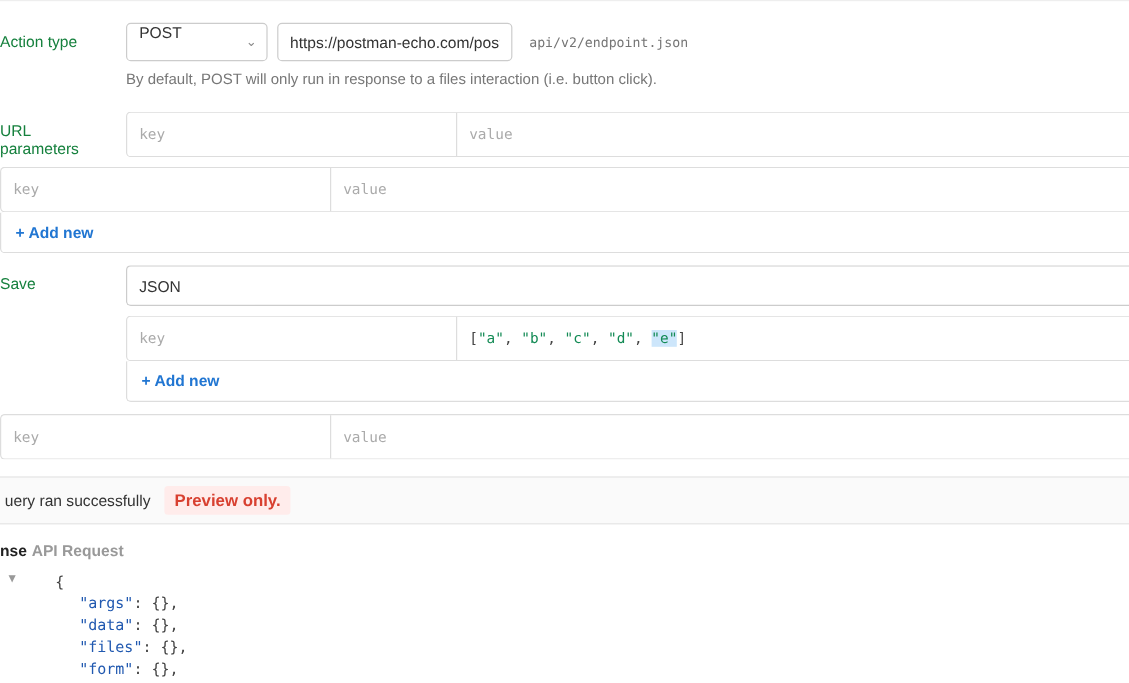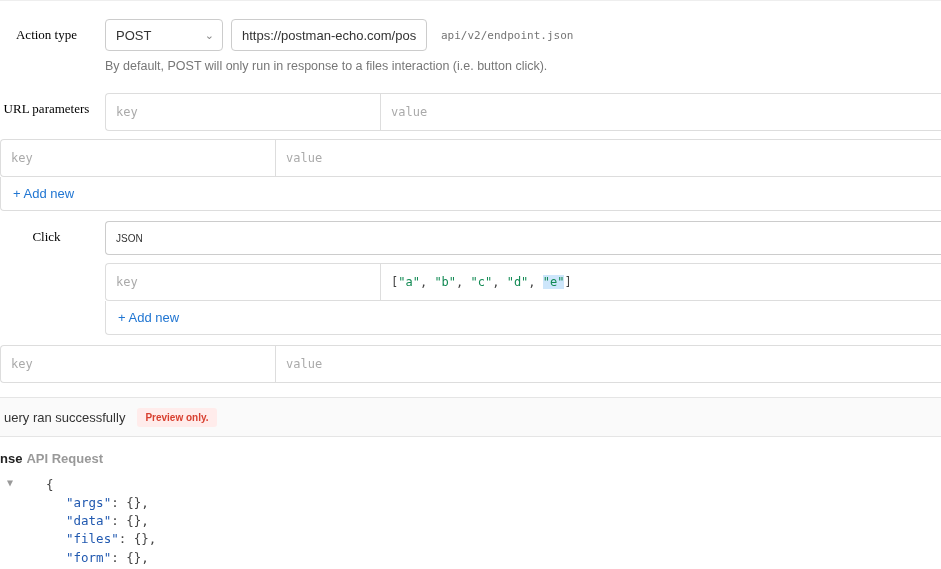--- a/index.html
+++ b/index.html
@@ -17,44 +17,43 @@
       border-top: 1px solid #eee;
     }
     .row {
       display: flex;
       align-items: flex-start;
       margin-bottom: 8px;
     }
     .label-col {
       width: 105px;
       min-width: 105px;
-      text-align: center;
+      text-align: left;
       padding-right: 12px;
       padding-top: 8px;
-      color: #000000;
-      font-size: 13px;
-      font-family: Liberation Serif, serif;
+      color: #15803d;
+      font-size: 13px;
     }
     .content-col {
       flex: 1;
       display: flex;
       flex-direction: column;
     }
     .inline-fields {
       display: flex;
       gap: 8px;
       align-items: center;
     }
     .select-box {
       position: relative;
       border: 1px solid #ccc;
       border-radius: 4px;
       height: 32px;
       display: flex;
-      align-items: center;
+      align-items: flex-start;
       padding: 0 12px 0 10px;
       background: #fff;
       min-width: 118px;
       font-size: 13px;
     }
     .select-box .chev {
       position: absolute;
       right: 8px;
       top: 50%;
       transform: translateY(-50%);
@@ -146,33 +145,33 @@
       border: 1px solid #ddd;
       border-top: none;
       border-right: none;
       border-radius: 0 0 0 4px;
       height: 34px;
       display: flex;
       align-items: center;
       padding: 0 12px;
       color: #2176d2;
       font-size: 13px;
-      font-weight: 400;
+      font-weight: 700;
       cursor: pointer;
       background: #fff;
     }
     .body-select {
       border: 1px solid #ccc;
       border-right: none;
       border-radius: 4px 0 0 4px;
       height: 34px;
       display: flex;
       align-items: center;
       padding: 0 10px;
-      font-size: 10px;
+      font-size: 13px;
       width: 100%;
       background: #fff;
     }
     .json-array {
       font-family: ui-monospace, SFMono-Regular, Menlo, monospace;
       font-size: 12px;
     }
     .json-array .br { color: #444; }
     .json-array .str { color: #128a54; }
     .json-array .sel { background: #cde6fb; }
@@ -188,21 +187,21 @@
       font-size: 13px;
       color: #333;
       gap: 12px;
     }
     .preview-pill {
       background: #ffeceb;
       color: #d84030;
       font-weight: 600;
       padding: 4px 8px;
       border-radius: 3px;
-      font-size: 10px;
+      font-size: 14px;
     }
     .statusbar .bold { font-weight: 600; }
     .tabs {
       display: flex;
       gap: 4px;
       padding: 14px 0 10px 0;
       font-size: 13px;
     }
     .tab {
       font-weight: 700;
@@ -277,21 +276,21 @@
           <div class="kv-value">
               <input placeholder="value" style="">
             </div>
         </div>
       </div>
       <div class="add-new">+ Add new</div>
     </div>
   </div>
 
   <div class="row" style="margin-top:10px;">
-    <div class="label-col">Click</div>
+    <div class="label-col">Save</div>
     <div class="content-col">
       <div class="body-select">
         <span>JSON</span>
       </div>
     </div>
   </div>
 
   <div class="row" style="margin-top:4px;">
     <div class="label-col"></div>
     <div class="content-col">

